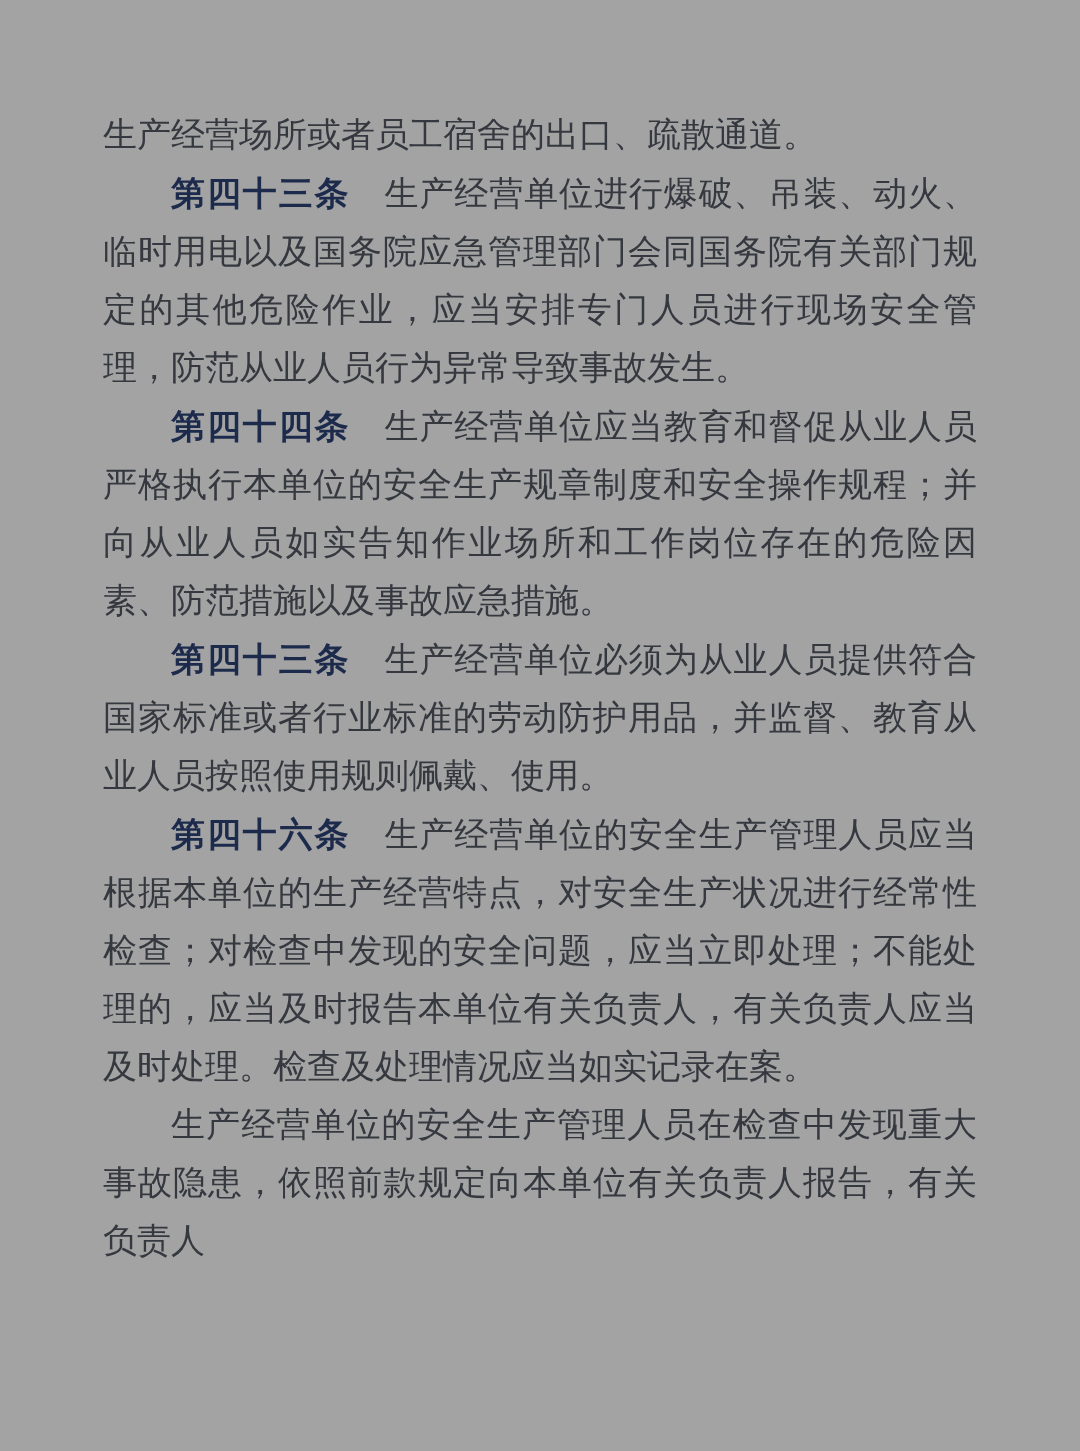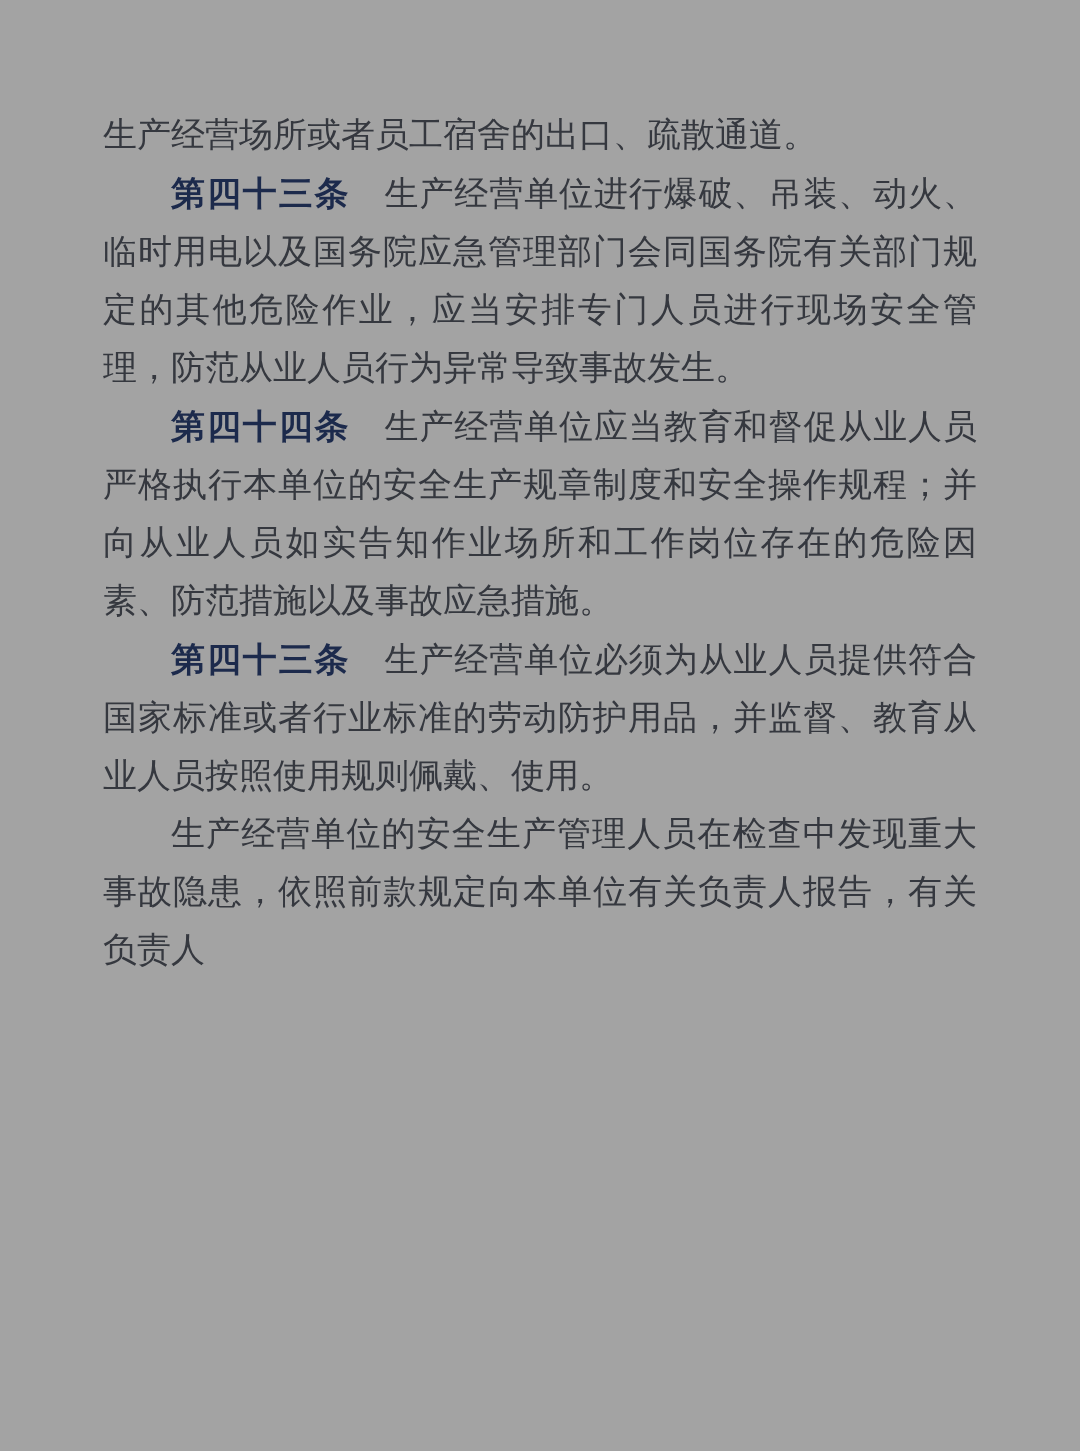--- a/index.html
+++ b/index.html
@@ -52,16 +52,17 @@
 
   <p class="para"><span>生产经营场所或者员工宿舍的出口、疏散通道。</span></p>
 
   <p class="para indent"><span class="article-no">第四十三条</span><span>生产经营单位进行爆破、吊装、动火、临时用电以及国务院应急管理部门会同国务院有关部门规定的其他危险作业，应当安排专门人员进行现场安全管理，防范从业人员行为异常导致事故发生。</span></p>
 
   <p class="para indent"><span class="article-no">第四十四条</span><span>生产经营单位应当教育和督促从业人员严格执行本单位的安全生产规章制度和安全操作规程；并向从业人员如实告知作业场所和工作岗位存在的危险因素、防范措施以及事故应急措施。</span></p>
 
 
   <p class="para indent"><span class="article-no">第四十三条</span><span>生产经营单位必须为从业人员提供符合国家标准或者行业标准的劳动防护用品，并监督、教育从业人员按照使用规则佩戴、使用。</span></p>
 
+  <p class="para indent"><span class="article-no">第四十六条</span><span>生产经营单位的安全生产管理人员应当根据本单位的生产经营特点，对安全生产状况进行经常性检查；对检查中发现的安全问题，应当立即处理；不能处理的，应当及时报告本单位有关负责人，有关负责人应当及时处理。检查及处理情况应当如实记录在案。</span></p>
 
   <p class="para indent"><span>生产经营单位的安全生产管理人员在检查中发现重大事故隐患，依照前款规定向本单位有关负责人报告，有关负责人</span></p>
 
 </div>
 
 </body></html>

